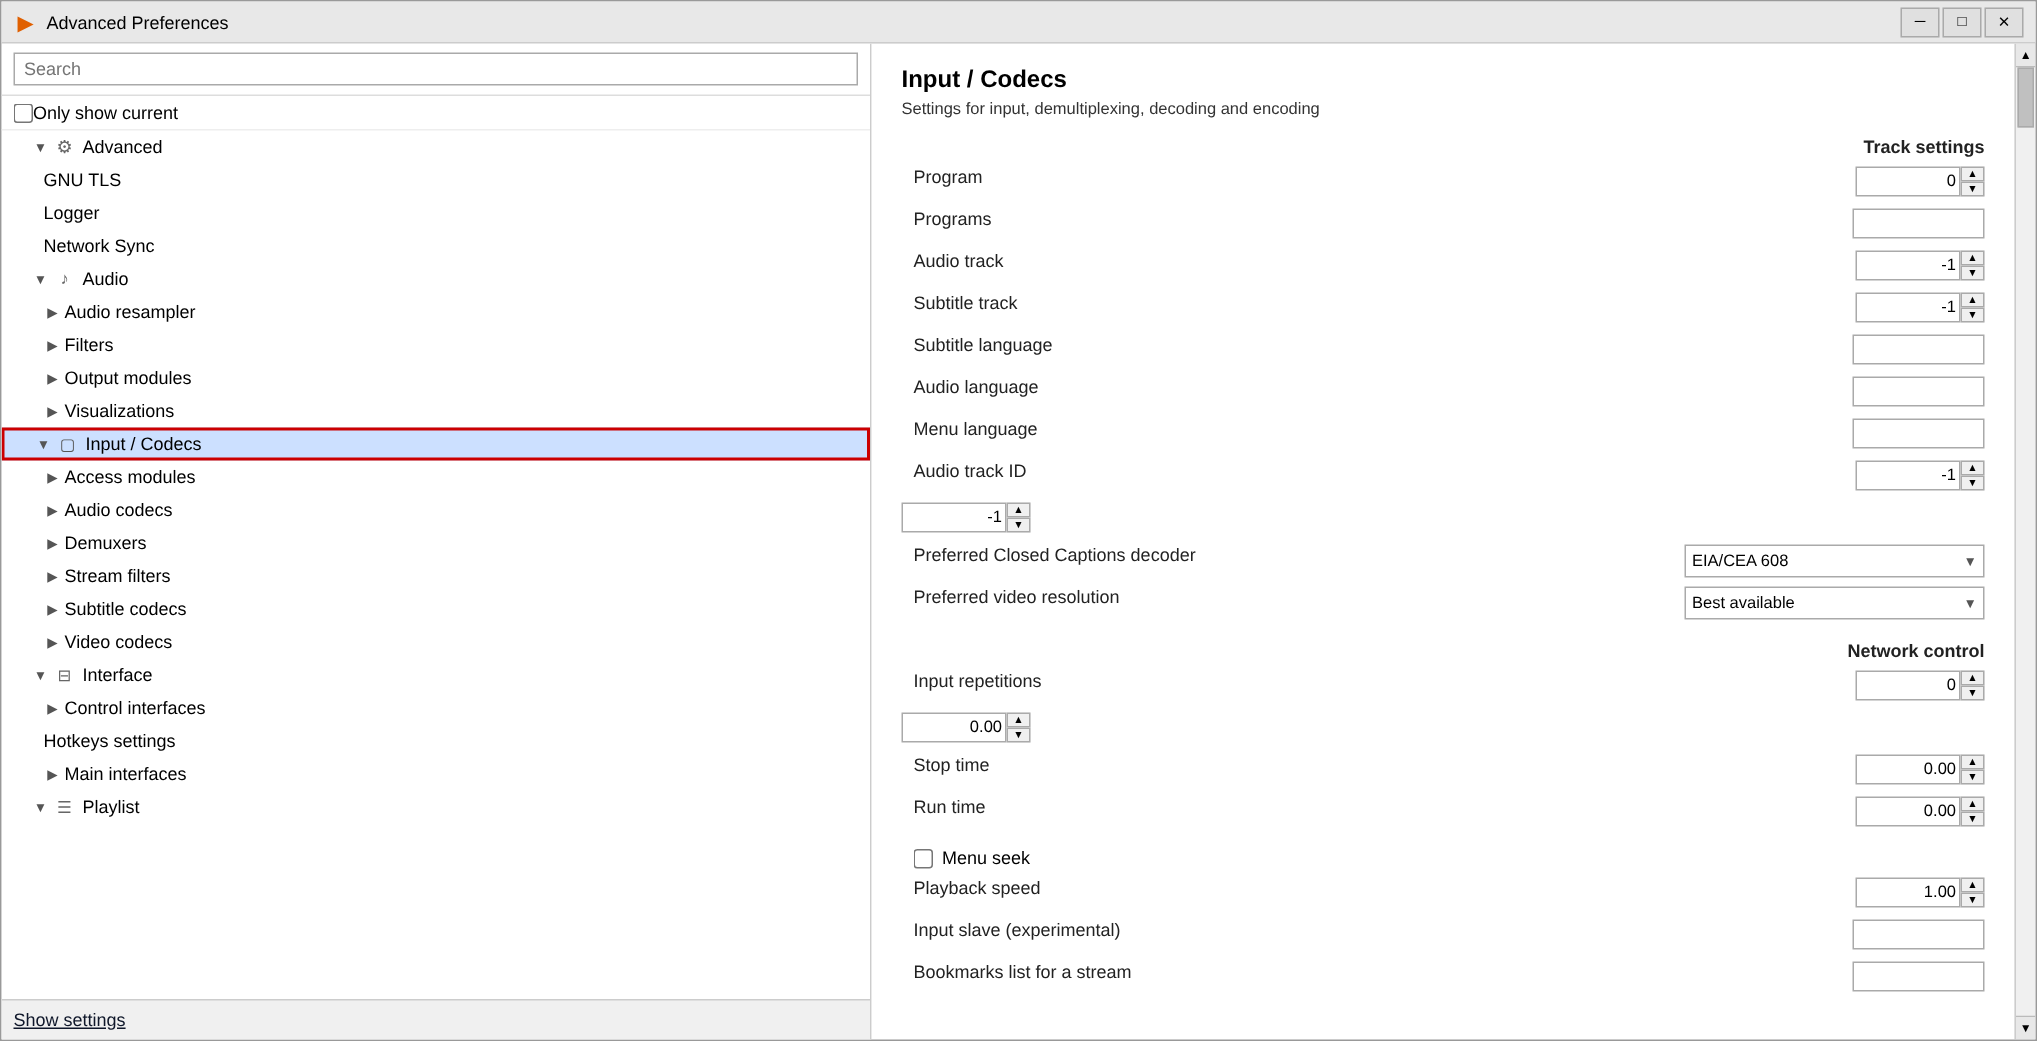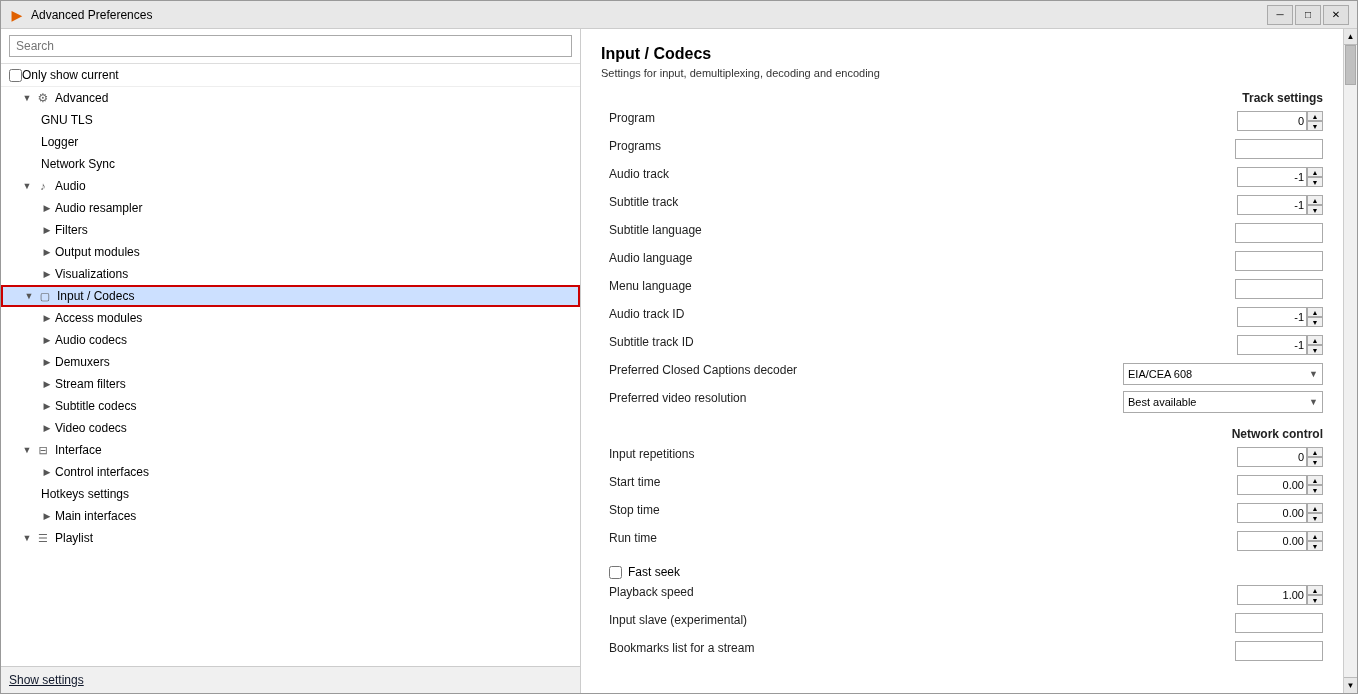--- a/index.html
+++ b/index.html
@@ -123,21 +123,21 @@
     .tree-icon {
       width: 16px;
       height: 16px;
       margin-right: 4px;
       flex-shrink: 0;
       display: flex;
       align-items: center;
       justify-content: center;
     }
     .indent-1 { padding-left: 20px; }
-    .indent-2 { padding-left: 40px; }
+    .indent-2 { padding-left: 28px; }
     .bottom-bar {
       border-top: 1px solid #ccc;
       padding: 6px 8px;
       background: #f0f0f0;
     }
     
     .right-panel {
       flex: 1;
       background: #fff;
       display: flex;
@@ -482,21 +482,20 @@
             <div class="settings-control">
               <input class="spin-input" type="text" value="-1" style="">
               <div class="spin-buttons">
                 <button class="spin-btn">▲</button>
                 <button class="spin-btn">▼</button>
               </div>
             </div>
           </div>
 
           <div class="settings-row">
-            <span class="settings-label">Subtitle track ID</span>
             <div class="settings-control">
               <input class="spin-input" type="text" value="-1" style="">
               <div class="spin-buttons">
                 <button class="spin-btn">▲</button>
                 <button class="spin-btn">▼</button>
               </div>
             </div>
           </div>
 
           <div class="settings-row">
@@ -526,21 +525,20 @@
             <div class="settings-control">
               <input class="spin-input" type="text" value="0" style="">
               <div class="spin-buttons">
                 <button class="spin-btn">▲</button>
                 <button class="spin-btn">▼</button>
               </div>
             </div>
           </div>
 
           <div class="settings-row">
-            <span class="settings-label">Start time</span>
             <div class="settings-control">
               <input class="spin-input" type="text" value="0.00" style="">
               <div class="spin-buttons">
                 <button class="spin-btn">▲</button>
                 <button class="spin-btn">▼</button>
               </div>
             </div>
           </div>
 
           <div class="settings-row">
@@ -560,21 +558,21 @@
               <input class="spin-input" type="text" value="0.00" style="">
               <div class="spin-buttons">
                 <button class="spin-btn">▲</button>
                 <button class="spin-btn">▼</button>
               </div>
             </div>
           </div>
 
           <div class="checkbox-row">
             <input type="checkbox" style="">
-            <label>Fast seek</label>
+            <label>Menu seek</label>
           </div>
 
           <div class="settings-row">
             <span class="settings-label">Playback speed</span>
             <div class="settings-control">
               <input class="spin-input" type="text" value="1.00" style="">
               <div class="spin-buttons">
                 <button class="spin-btn">▲</button>
                 <button class="spin-btn">▼</button>
               </div>

